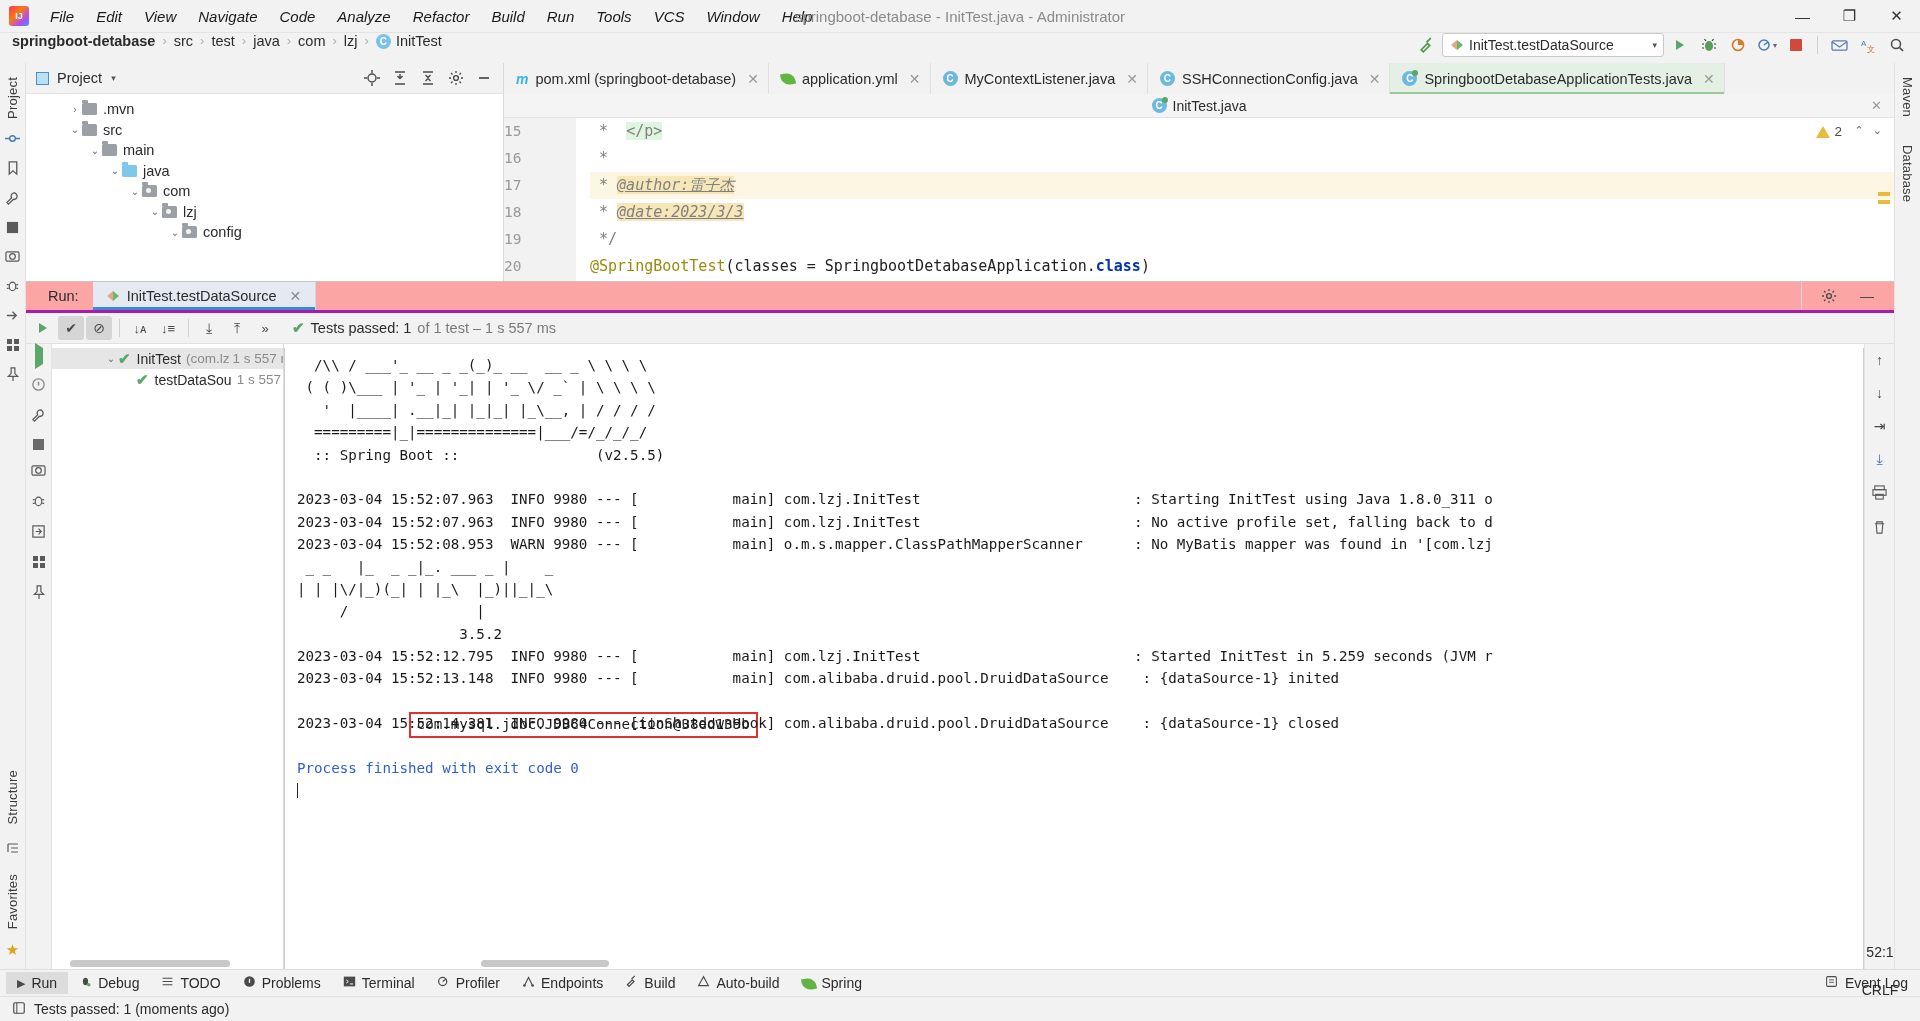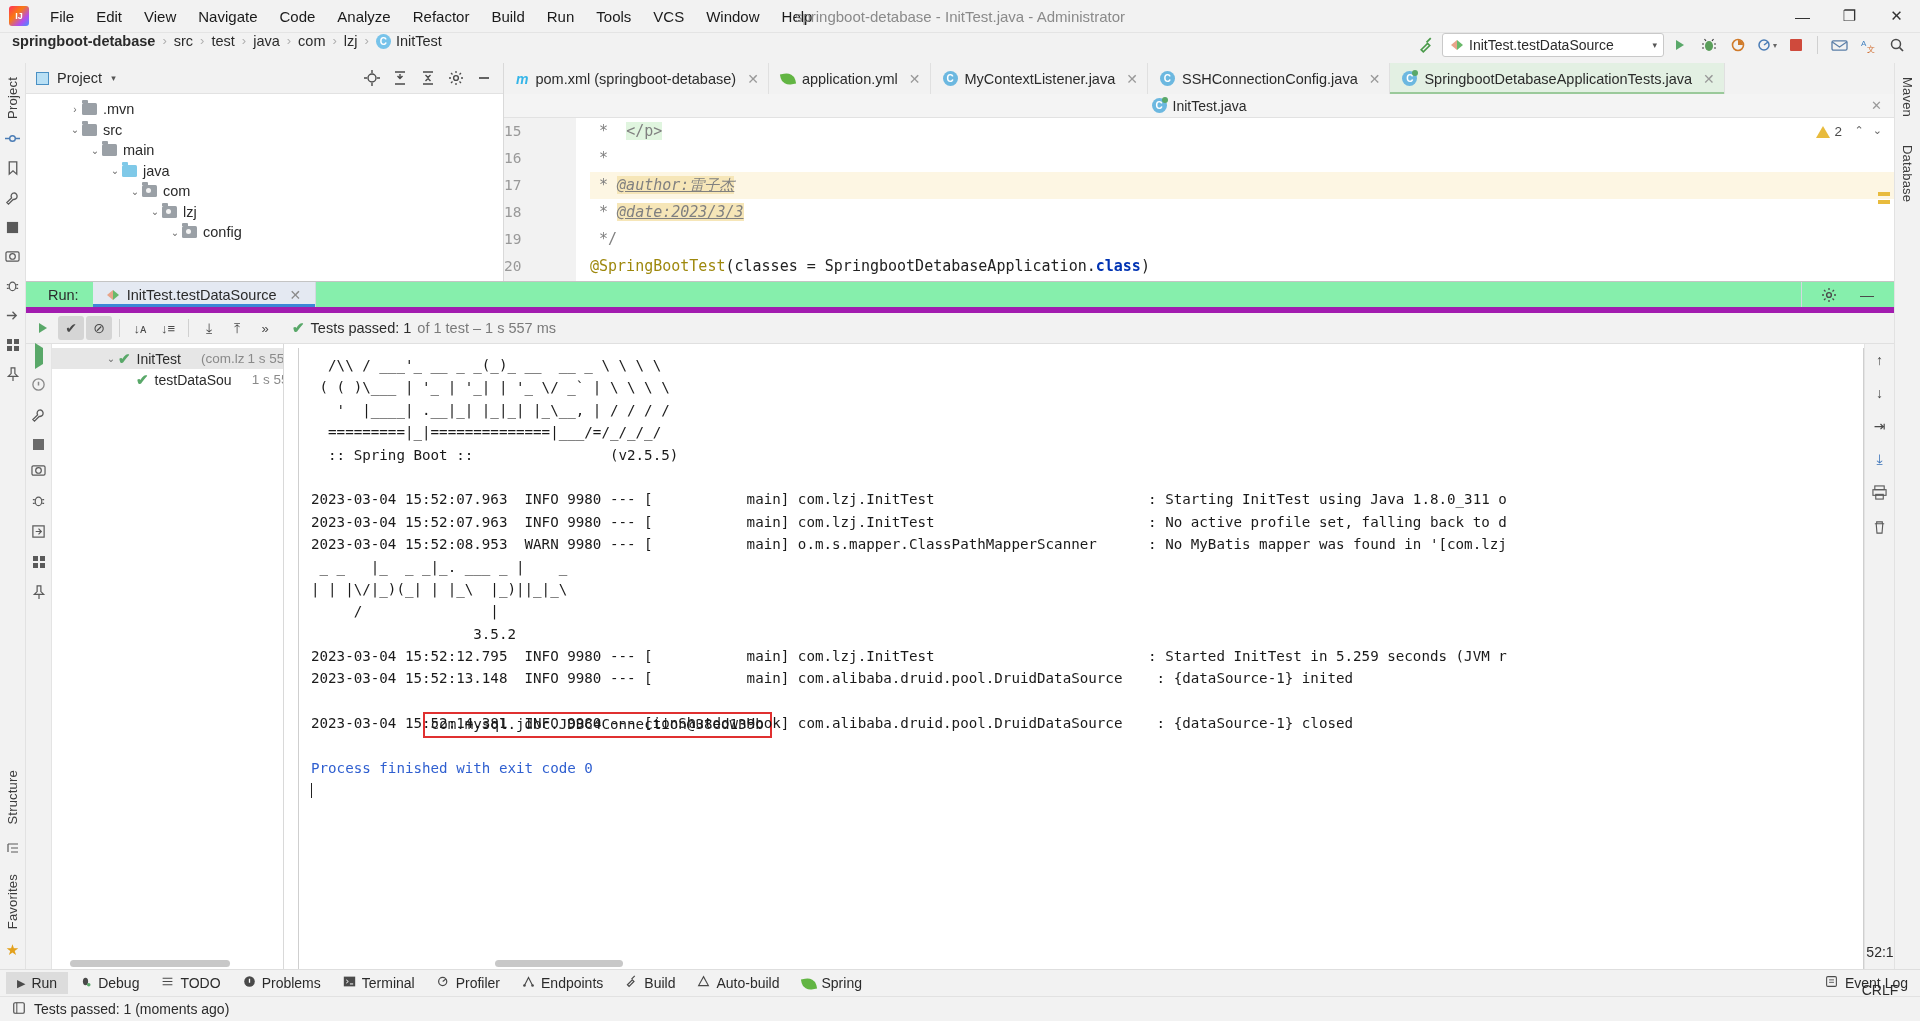--- a/index.html
+++ b/index.html
@@ -21,21 +21,21 @@
   }
   .ij-logo {
     width: 20px; height: 20px; margin: 0 10px 0 9px; border-radius: 3px;
     background: linear-gradient(135deg,#fe315d 0%,#f97a12 38%,#b24df0 72%,#3f93ff 100%);
     position: relative; flex: none;
   }
   .ij-logo::after {
     content: "IJ"; position: absolute; inset: 0; color: #fff;
     font-size: 9px; font-weight: bold; display: flex; align-items: center; justify-content: center;
   }
-  .menu { display: flex; align-items: center; gap: 0px; }
+  .menu { display: flex; align-items: center; gap: 0px; font-style: italic; }
   .menu-item {
     padding: 4px 11px; font-size: 15px; color: #1a1a1a; cursor: default; white-space: nowrap;
   }
   .win-title {
     position: absolute; left: 0; right: 0; text-align: center; font-size: 15px;
     color: #8a8a8a; pointer-events: none;
   }
   .win-ctrl { margin-left: auto; display: flex; align-items: center; z-index:2; }
   .win-btn {
     width: 47px; height: 33px; display: flex; align-items: center; justify-content: center;
@@ -184,22 +184,22 @@
   }
   .tri-warn {
     width: 0; height: 0; border-left: 7px solid transparent; border-right: 7px solid transparent;
     border-bottom: 12px solid #e8bb3d; position: relative;
   }
   .editor-scroll-icons { position:absolute; right: 12px; top: 6px; display:flex; gap:9px; color:#666; font-size: 11px; }
 
   
   .runpanel { flex: 1; display: flex; flex-direction: column; min-height: 0; background: #fff; border-top: 1px solid #c4c4c4; }
   .run-tabbar {
-    height: 31px; background: #86efac; display: flex; align-items: stretch; flex: none;
-    border-bottom: 6px solid #a21caf;
+    height: 31px; background: #fca5a5; display: flex; align-items: stretch; flex: none;
+    border-bottom: 3px solid #a21caf;
   }
   .run-tab-label { display:flex; align-items:center; padding: 0 14px 0 22px; font-size: 14.5px; }
   .run-tab {
     display: flex; align-items: center; gap: 8px; padding: 0 14px; font-size: 14.5px;
     position: relative; background: #e4e9f2;
   }
   .run-tab.sel::after { content:""; position:absolute; left:0; right:0; bottom:0; height:3px; background:#3c87d6; }
   .run-tab .x { color: #8b8b8b; font-size: 14px; margin-left: 5px; }
   .runcfg-ico { display:flex; align-items:center; }
   .runcfg-ico .lt { width:0;height:0;border-right:6px solid #e8a58a;border-top:5px solid transparent;border-bottom:5px solid transparent; }
@@ -225,25 +225,25 @@
     width: 26px; background: #f2f2f2; display: flex; flex-direction: column;
     align-items: center; padding-top: 4px; gap: 13px; flex: none; border-right:1px solid #e4e4e4;
   }
   .rl-ico { color: #5a5a5a; font-size: 14px; }
   .testtree {
     width: 232px; background: #fff; border-right: 1px solid #d9d9d9; flex: none;
     padding-top: 4px; overflow: hidden; position: relative;
   }
   .ttrow { height: 21px; display: flex; align-items: center; font-size: 14px; white-space: nowrap; }
   .ttrow.sel { background: #e6e6e6; }
-  .tt-dim { color: #8a8a8a; margin-left: 20px; font-size: 13.5px; }
+  .tt-dim { color: #8a8a8a; margin-left: 5px; font-size: 13.5px; }
   .console {
     flex: 1; background: #fff; font-family: "DejaVu Sans Mono", monospace; font-size: 14.2px;
     color: #1a1a1a; overflow: hidden; position: relative; padding: 6px 12px 0 12px;
-    border: 1px solid #cfcfcf; border-top: none; border-bottom: none; margin: 4px 0 0 14px;
+    border: 1px solid #cfcfcf; border-top: none; border-bottom: none; margin: 4px 0 0 0;
   }
   .cline { height: 22.4px; line-height: 22.4px; white-space: pre; }
   .cline.blue { color: #2f5fd0; }
   .redbox {
     display: inline-block; border: 2px solid #e03030; padding: 1px 6px 2px 6px;
     margin-left: -8px; line-height: 19px;
   }
   .console-rail {
     width: 30px; background: #f2f2f2; display: flex; flex-direction: column; align-items: center;
     padding-top: 8px; gap: 17px; flex: none; border-left: 1px solid #e4e4e4;

